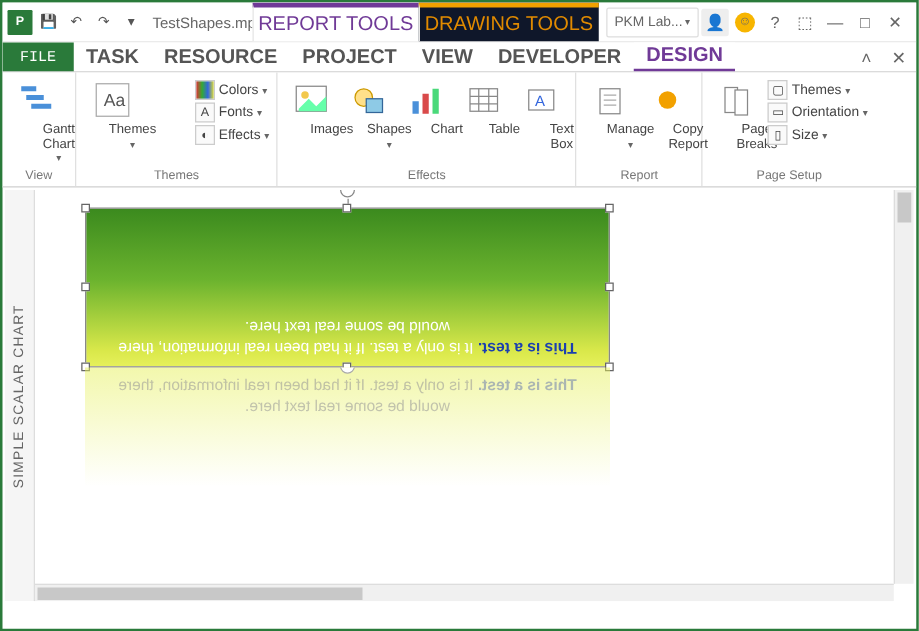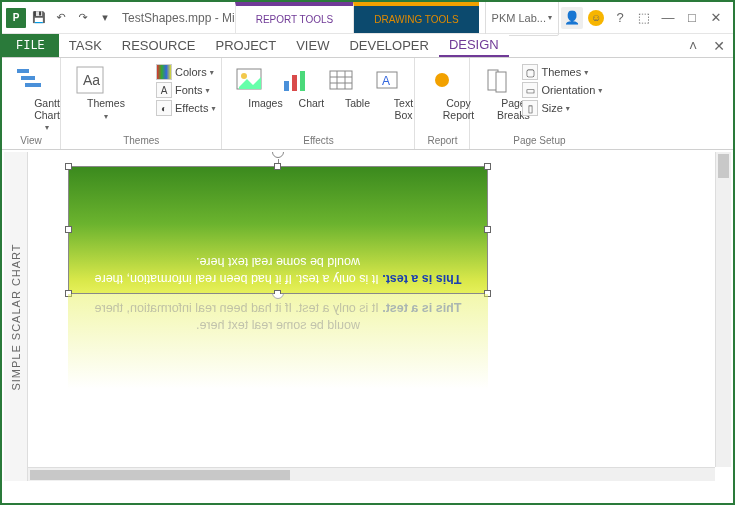--- a/index.html
+++ b/index.html
@@ -6,32 +6,32 @@
   body { background: #fff; }
   .app-frame { width: 735px; height: 505px; border: 2px solid #2a7a3a; position: relative; overflow: hidden; background: #fff; }
 
   
   .title-bar { height: 32px; background: #fff; display: flex; align-items: center; border-bottom: 1px solid #e5e5e5; }
   .qat { display: flex; align-items: center; gap: 4px; padding-left: 4px; }
   .qat-icon { width: 18px; height: 18px; display: flex; align-items: center; justify-content: center; font-size: 11px; color: #555; }
   .app-icon { width: 20px; height: 20px; background: #2a7a3a; color: #fff; font-size: 10px; display: flex; align-items: center; justify-content: center; font-weight: bold; border-radius:1px;}
   .title-text { flex: 1; text-align: left; color: #666; font-size: 12px; padding-left: 8px; white-space: nowrap; overflow: hidden; }
   .context-tabs { display: flex; height: 100%; }
-  .ctx-tab { padding: 0 20px; display: flex; flex-direction: column; justify-content: center; font-size: 10px; border-left: 1px solid #e5e5e5; }
+  .ctx-tab { padding: 0 4px; display: flex; flex-direction: column; justify-content: center; font-size: 16px; border-left: 1px solid #e5e5e5; }
   .ctx-tab.purple { color: #703a97; border-top: 4px solid #703a97; background:#fff; }
-  .ctx-tab.orange { color: #e08a00; border-top: 4px solid #f2a100; background:#0c4a6e; }
+  .ctx-tab.orange { color: #e08a00; border-top: 4px solid #f2a100; background:#0f172a; }
   .right-buttons { display: flex; align-items: center; gap: 2px; padding: 0 6px; }
   .right-btn { width: 22px; height: 22px; display: flex; align-items: center; justify-content: center; color: #666; font-size: 13px; }
-  .pkm { font-size: 11px; color: #666; padding: 0 6px; border: 1px solid #ddd; border-radius: 2px; height: 37px; display:flex; align-items:center; gap:2px;}
+  .pkm { font-size: 11px; color: #666; padding: 0 6px; border: 1px solid #ddd; border-radius: 2px; height: 24px; display:flex; align-items:center; gap:2px;}
   .smiley { width:16px;height:16px;background:#f7b500;border-radius:50%;display:flex;align-items:center;justify-content:center;font-size:10px;}
 
   
   .tab-row { height: 24px; display: flex; align-items: stretch; border-bottom: 1px solid #d0d0d0; background: #fff; }
   .file-tab { background: #2a7a3a; color: #fff; padding: 0 14px; font-size: 12px; display: flex; align-items: center; font-family: Liberation Mono, monospace; }
-  .tab { padding: 0 10px; font-size: 13px; color: #555; display: flex; align-items: center; }
+  .tab { padding: 0 10px; font-size: 16px; color: #555; display: flex; align-items: center; font-weight: bold; }
   .tab.active { color: #703a97; border-bottom: 2px solid #703a97; background:#fff; }
   .tab-spacer { flex: 1; }
   .collapse-ribbon { padding: 0 8px; display: flex; align-items: center; color: #666; font-size: 14px; }
 
   
   .ribbon { height: 92px; display: flex; border-bottom: 1px solid #d0d0d0; background: #fff; }
   .group { border-right: 1px solid #e0e0e0; display: flex; flex-direction: column; padding: 2px 6px 0 6px; }
   .group-body { flex: 1; display: flex; align-items: flex-start; gap: 4px; }
   .group-label { text-align: center; font-size: 10px; color: #777; padding: 1px 0 3px 0; }
   .big-btn { display: flex; flex-direction: column; align-items: center; justify-content: flex-start; width: 46px; padding-top: 4px; gap: 2px; }
@@ -184,20 +184,29 @@
               <svg width="28" height="26">
                 <rect x="2" y="2" width="24" height="20" fill="#fff" stroke="#888"></rect>
                 <circle cx="9" cy="9" r="3" fill="#f2c94c"></circle>
                 <polyline points="4,20 12,12 18,18 26,10 26,22 4,22" fill="#6fa"></polyline>
               </svg>
             </div>
             <div class="big-lbl">Images</div>
           </div>
         <div class="big-btn narrow">
             <div class="big-icon">
+              <svg width="28" height="26">
+                <circle cx="10" cy="11" r="7" fill="#ffe08a" stroke="#c90"></circle>
+                <rect x="12" y="12" width="13" height="11" fill="#8ecae6" stroke="#369"></rect>
+              </svg>
+            </div>
+            <div class="big-lbl"><span>Shapes</span> <span class="drop-arrow">▾</span></div>
+          </div>
+        <div class="big-btn narrow">
+            <div class="big-icon">
               <svg width="26" height="26">
                 <rect x="2" y="14" width="5" height="10" fill="#4a90d9"></rect>
                 <rect x="10" y="8" width="5" height="16" fill="#d94a4a"></rect>
                 <rect x="18" y="4" width="5" height="20" fill="#4ad97a"></rect>
               </svg>
             </div>
             <div class="big-lbl">Chart</div>
           </div>
         <div class="big-btn narrow">
             <div class="big-icon">
@@ -220,20 +229,31 @@
             </div>
             <div class="big-lbl" style="white-space:pre-line">Text
 Box</div>
           </div>
       </div>
       <div class="group-label">Effects</div>
     </div>
 
     <div class="group">
       <div class="group-body">
+        <div class="big-btn narrow">
+            <div class="big-icon">
+              <svg width="26" height="26">
+                <rect x="5" y="4" width="16" height="20" fill="#fff" stroke="#888"></rect>
+                <line x1="8" y1="9" x2="18" y2="9" stroke="#aaa"></line>
+                <line x1="8" y1="13" x2="18" y2="13" stroke="#aaa"></line>
+                <line x1="8" y1="17" x2="18" y2="17" stroke="#aaa"></line>
+              </svg>
+            </div>
+            <div class="big-lbl"><span>Manage</span> <span class="drop-arrow">▾</span></div>
+          </div>
         <div class="big-btn narrow">
             <div class="big-icon">
               <svg width="26" height="26">
                 <circle cx="13" cy="13" r="7" fill="#f2a100"></circle>
               </svg>
             </div>
             <div class="big-lbl" style="white-space:pre-line">Copy
 Report</div>
           </div>
       </div>

